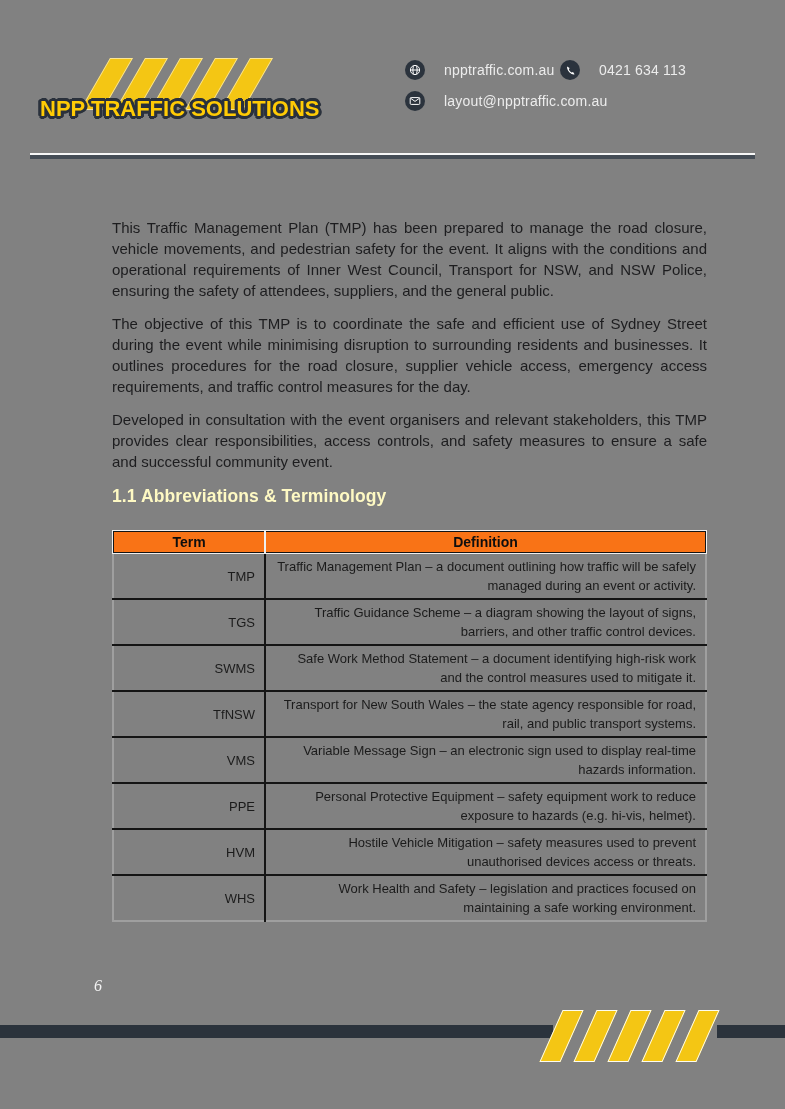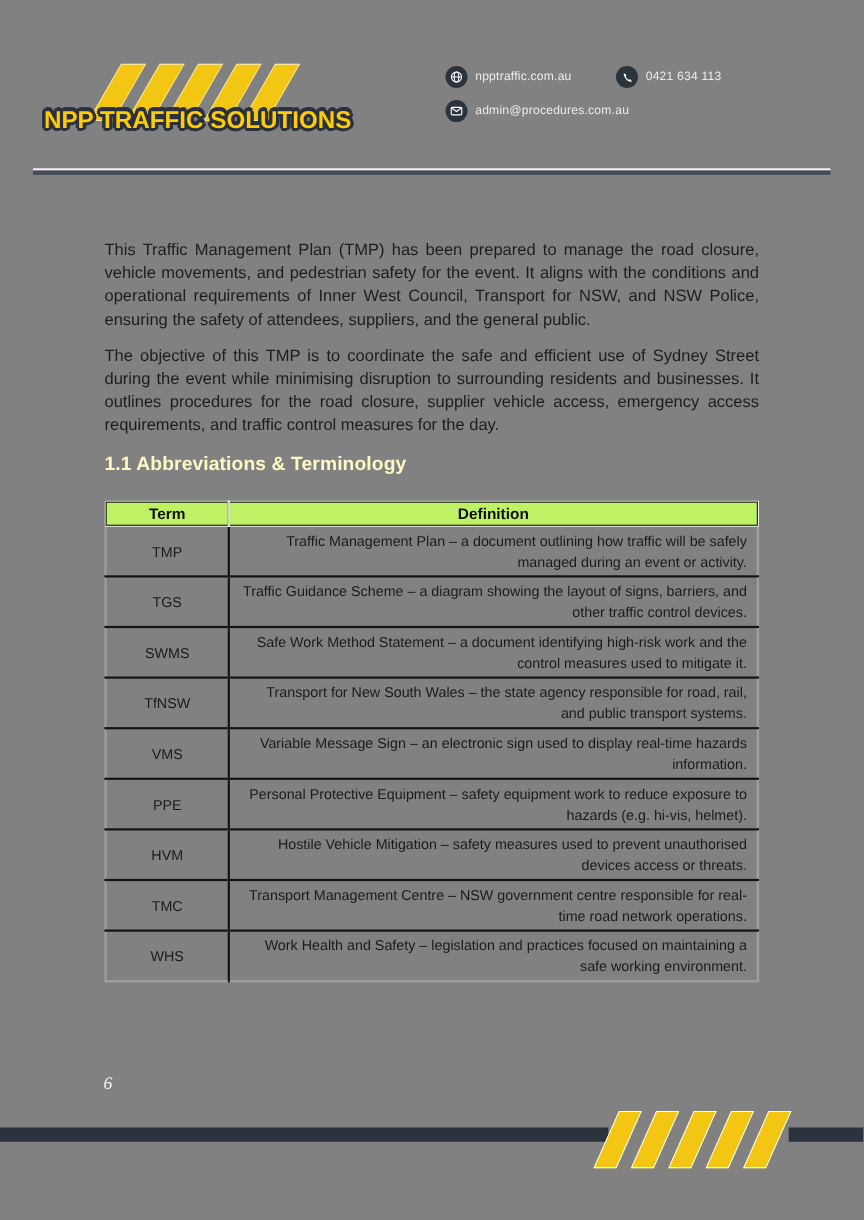--- a/index.html
+++ b/index.html
@@ -36,62 +36,62 @@
     display: grid; grid-template-columns: 155px auto;
     row-gap: 11px; column-gap: 0;
   }
   .contact-item { display: flex; align-items: center; gap: 7px; }
   .contact-icon {
     width: 20px; height: 20px; border-radius: 50%;
     background: #2B333D; flex: 0 0 20px;
     display: flex; align-items: center; justify-content: center;
   }
   .contact-icon svg { display: block; }
-  .contact-label { font-size: 11px; color: #ECECEC; letter-spacing: 0.2px; }
+  .contact-label { font-size: 14px; color: #ECECEC; letter-spacing: 0.2px; margin-left: 12px; }
 
   
   .divider {
     position: absolute; left: 30px; top: 153px; width: 725px;
     border-top: 2px solid #F7F7F7;
   }
   .divider-dark { height: 4px; background: #454D56; }
 
   
-  .content { position: absolute; left: 95px; top: 217px; width: 595px; }
+  .content { position: absolute; left: 112px; top: 217px; width: 595px; }
   .para {
     font-size: 15px; line-height: 21px; color: #1D1D1F;
     text-align: justify; margin-bottom: 12px;
   }
   .section-heading {
     font-size: 17.5px; font-weight: bold; color: #fef9c3;
     margin-top: 14px; letter-spacing: 0.1px;
   }
 
   
   table.abbr {
     width: 595px; margin-top: 23px;
     border-collapse: collapse;
     border-left: 2px solid #9F9F9F;
     border-right: 2px solid #9F9F9F;
     border-bottom: 2px solid #9F9F9F;
   }
   table.abbr th {
-    background: #bef264; color: #0E0E0E;
+    background: #f97316; color: #0E0E0E;
     font-size: 14px; font-weight: bold;
     border: 2px solid #141414;
     outline: 1px solid #EFEFEF;
     padding: 2px 6px;
   }
   table.abbr td {
     font-size: 13px; line-height: 19px; color: #1B1B1B;
     border-top: 2px solid #141414;
     padding: 3px 9px;
     vertical-align: middle;
   }
-  td.term { width: 112px; text-align: center; border-right: 2px solid #141414; }
+  td.term { width: 152px; text-align: right; border-right: 2px solid #141414; }
   td.def { text-align: right; }
 
   
   .page-number {
     position: absolute; left: 94px; top: 977px;
     font-family: "Liberation Serif", serif; font-style: italic;
     font-size: 16px; color: #F2F2F2;
   }
   .footer-bar-left  { position: absolute; left: 0;  top: 1025px; width: 553px; height: 13px; background: #2B333C; }
   .footer-bar-right { position: absolute; left: 717px; top: 1025px; width: 68px; height: 13px; background: #2B333C; }
@@ -136,31 +136,32 @@
     </span>
     <span class="contact-label">0421 634 113</span>
   </div>
   <div class="contact-item">
     <span class="contact-icon">
       <svg width="12" height="12" viewBox="0 0 12 12">
           <rect x="1.2" y="2.6" width="9.6" height="6.8" rx="1" fill="none" stroke="#fff" stroke-width="1"></rect>
           <path d="M1.5 3.2 L6 6.4 L10.5 3.2" fill="none" stroke="#fff" stroke-width="1"></path>
         </svg>
     </span>
-    <span class="contact-label">admin@procedures.com.au</span>
+    <span class="contact-label">layout@npptraffic.com.au</span>
   </div>
 </div>
 
 <div class="divider">
   <div class="divider-dark"></div>
 </div>
 
 <div class="content">
   <p class="para">This Traffic Management Plan (TMP) has been prepared to manage the road closure, vehicle movements, and pedestrian safety for the event. It aligns with the conditions and operational requirements of Inner West Council, Transport for NSW, and NSW Police, ensuring the safety of attendees, suppliers, and the general public.</p>
   <p class="para">The objective of this TMP is to coordinate the safe and efficient use of Sydney Street during the event while minimising disruption to surrounding residents and businesses. It outlines procedures for the road closure, supplier vehicle access, emergency access requirements, and traffic control measures for the day.</p>
+  <p class="para">Developed in consultation with the event organisers and relevant stakeholders, this TMP provides clear responsibilities, access controls, and safety measures to ensure a safe and successful community event.</p>
 
   <h2 class="section-heading">1.1 Abbreviations &amp; Terminology</h2>
 
   <table class="abbr">
     <thead>
       <tr>
         <th>Term</th>
         <th>Definition</th>
       </tr>
     </thead>
@@ -193,24 +194,20 @@
   <tr>
     <td class="term">PPE</td>
     <td class="def">Personal Protective Equipment – safety equipment work to reduce exposure to hazards (e.g. hi-vis, helmet).</td>
   </tr>
 
   <tr>
     <td class="term">HVM</td>
     <td class="def">Hostile Vehicle Mitigation – safety measures used to prevent unauthorised devices access or threats.</td>
   </tr>
 
-  <tr>
-    <td class="term">TMC</td>
-    <td class="def">Transport Management Centre – NSW government centre responsible for real-time road network operations.</td>
-  </tr>
 
   <tr>
     <td class="term">WHS</td>
     <td class="def">Work Health and Safety – legislation and practices focused on maintaining a safe working environment.</td>
   </tr>
 </tbody>
   </table>
 </div>
 
 <div class="page-number">6</div>

